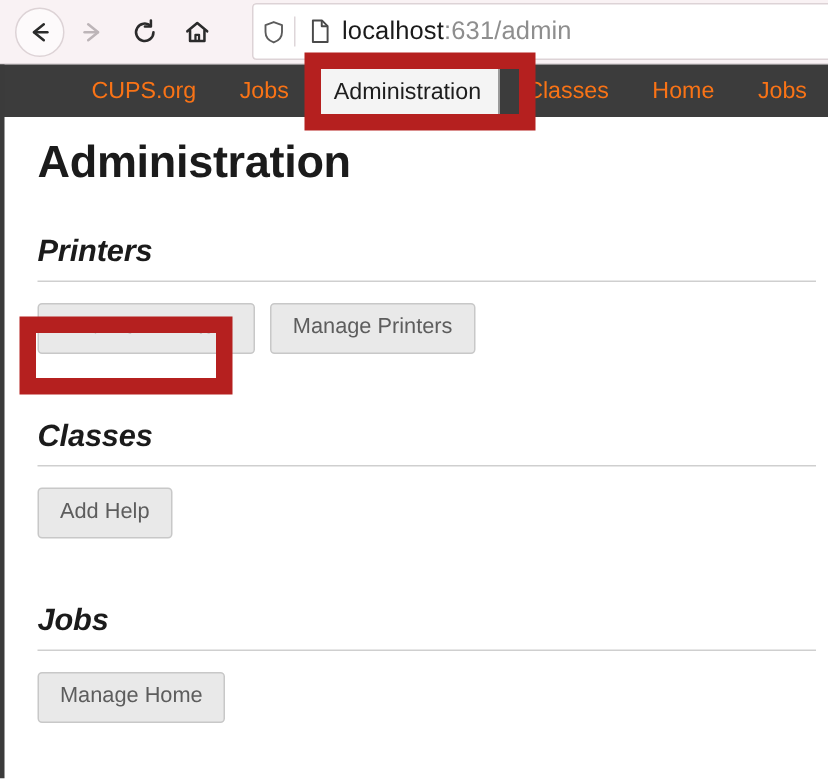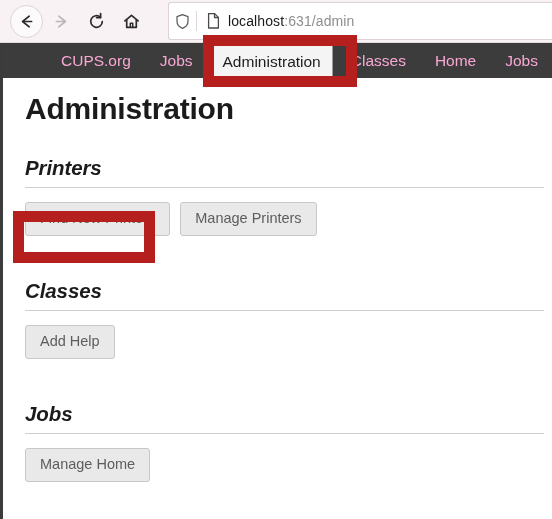--- a/index.html
+++ b/index.html
@@ -77,21 +77,21 @@
     justify-content: center;
     flex: 0 0 auto;
   }
   .url-sep {
     width: 1px;
     height: 20px;
     background: #ded6d9;
     margin: 0 3px 0 1px;
   }
   .url-text {
-    font-size: 14px;
+    font-size: 17px;
     color: #1a1a1a;
     letter-spacing: 0.1px;
     white-space: nowrap;
     padding-left: 2px;
   }
   .url-text .dim { color: #8e8e8e; }
 
   
   .left-edge {
     position: absolute;
@@ -114,21 +114,21 @@
     display: flex;
     align-items: stretch;
     box-sizing: border-box;
   }
   .nav-spacer { width: 50px; flex: 0 0 auto; }
   .nav-item {
     display: flex;
     align-items: center;
     padding: 0 11px;
     font-size: 15.5px;
-    color: #f9a8d4;
+    color: #f97316;
     white-space: nowrap;
     box-sizing: border-box;
   }
   .nav-item.active {
     background: #f4f4f4;
     color: #1d1d1d;
     border: 1px solid #9a9a9a;
     border-bottom: none;
     margin-top: 1px;
     box-shadow: inset 0 -1px 0 #f4f4f4;

